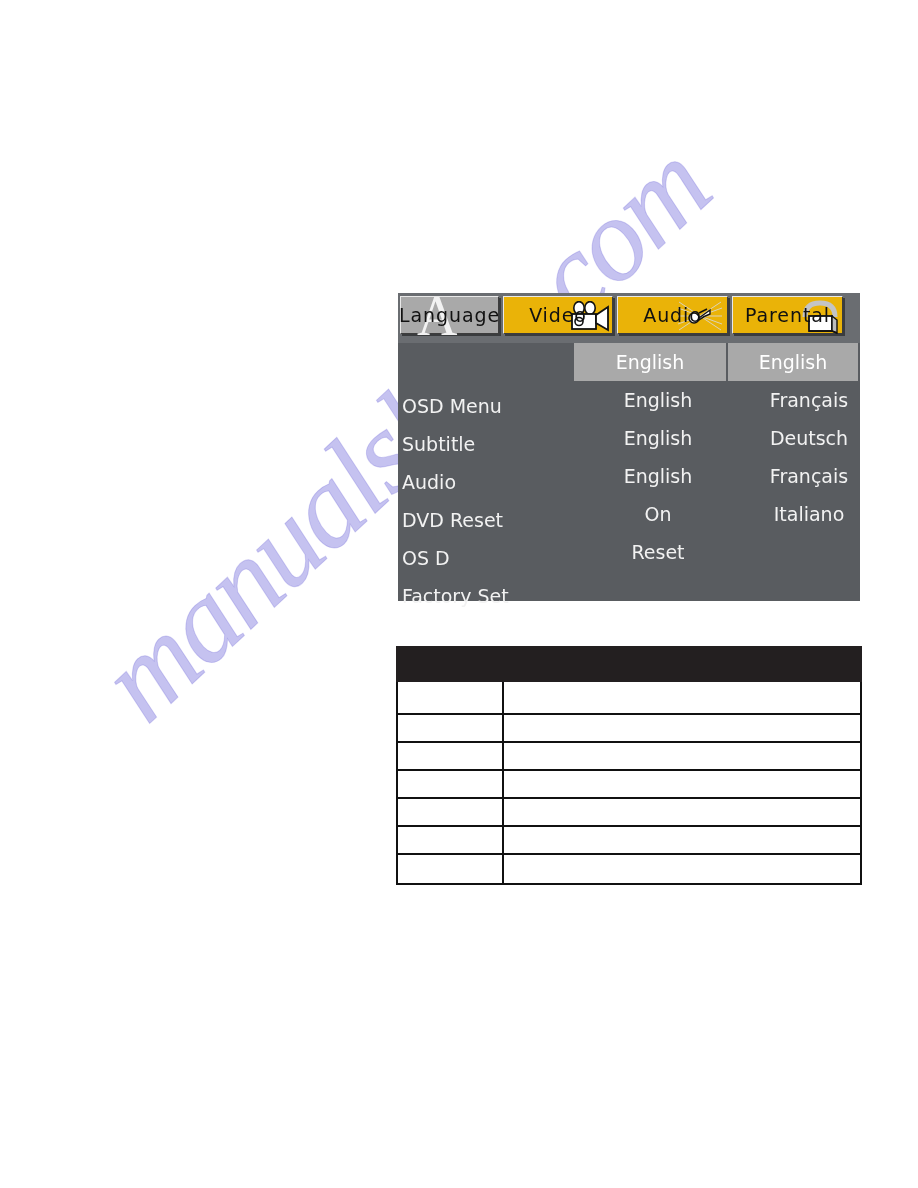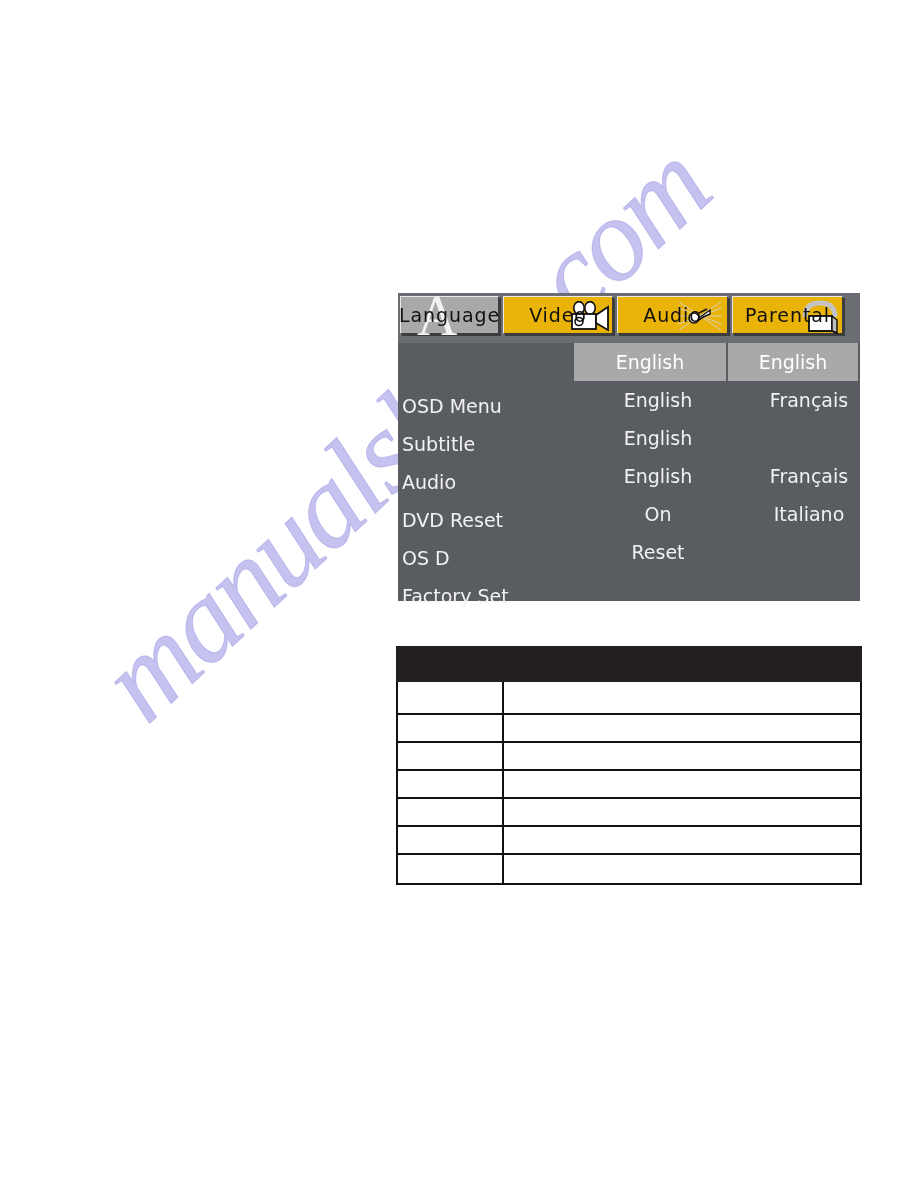--- a/index.html
+++ b/index.html
@@ -259,20 +259,21 @@
 
     <div class="osd-row">
       <span class="osd-cell col-label">Subtitle</span>
       <span class="osd-cell col-value">English</span>
       <span class="osd-cell col-option">Français</span>
     </div>
 
     <div class="osd-row">
       <span class="osd-cell col-label">Audio</span>
       <span class="osd-cell col-value">English</span>
+      <span class="osd-cell col-option">Deutsch</span>
     </div>
 
     <div class="osd-row">
       <span class="osd-cell col-label">DVD Reset</span>
       <span class="osd-cell col-value">English</span>
       <span class="osd-cell col-option">Français</span>
     </div>
 
     <div class="osd-row">
       <span class="osd-cell col-label">OS D</span>

